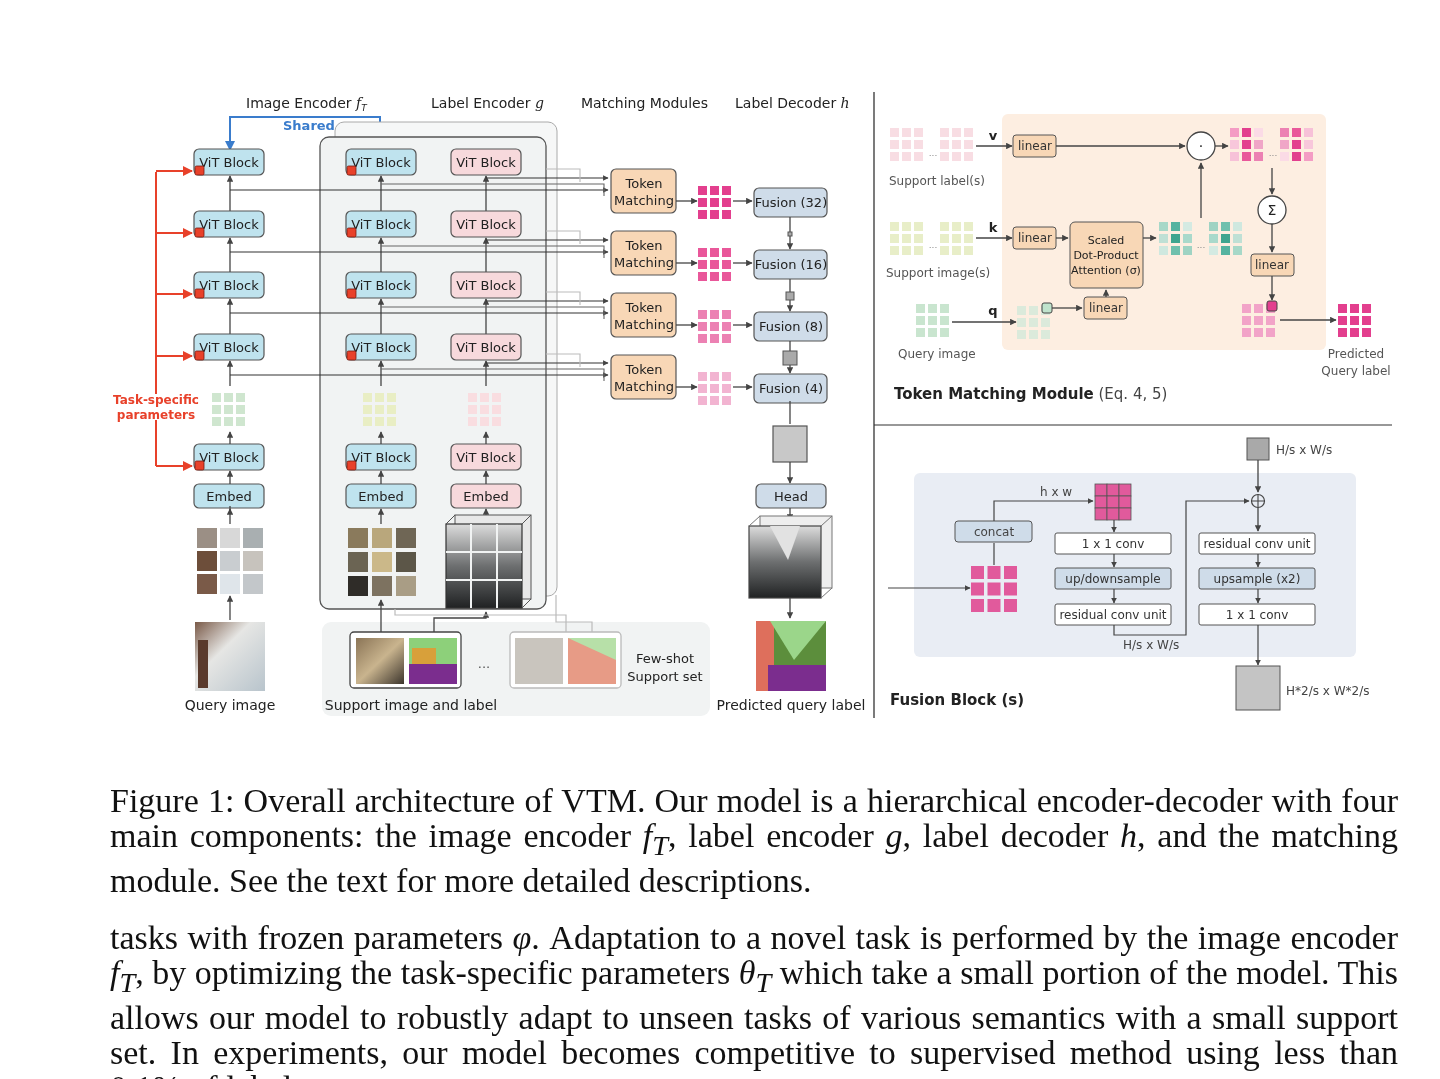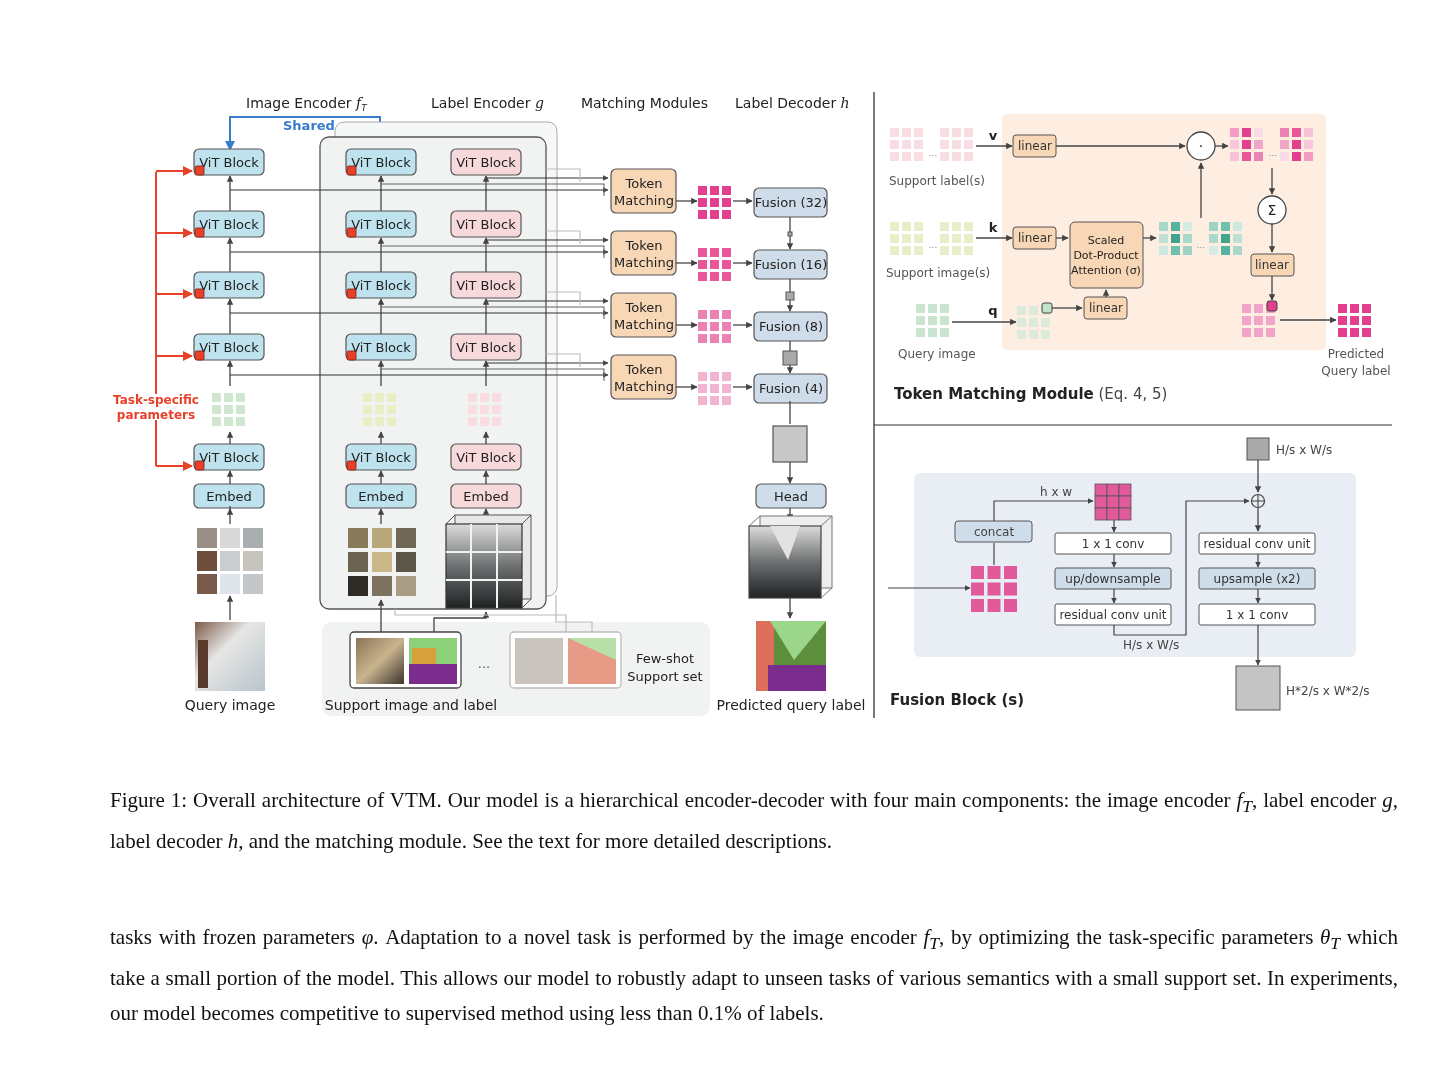--- a/index.html
+++ b/index.html
@@ -1,21 +1,21 @@
 <!DOCTYPE html>
 <html><head>
 <meta charset="utf-8">
 <style>
   html, body { margin: 0; padding: 0; background: #ffffff; }
   body { width: 1440px; height: 1079px; position: relative; overflow: hidden; }
   #figure { position: absolute; left: 0; top: 0; width: 1440px; height: 740px; }
   svg text { font-family: "DejaVu Sans", sans-serif; }
   .caption, .body-text {
     position: absolute; left: 110px; width: 1288px;
-    font-family: "Liberation Serif", serif; font-size: 21px; line-height: 35px;
+    font-family: "Liberation Serif", serif; font-size: 34px; line-height: 35px;
     color: #111; text-align: justify; margin: 0;
   }
   .caption { top: 783px; }
   .body-text { top: 920px; }
   .caption span, .body-text span { display: inline; }
   .math { font-style: italic; }
 </style>
 </head>
 <body>
 

